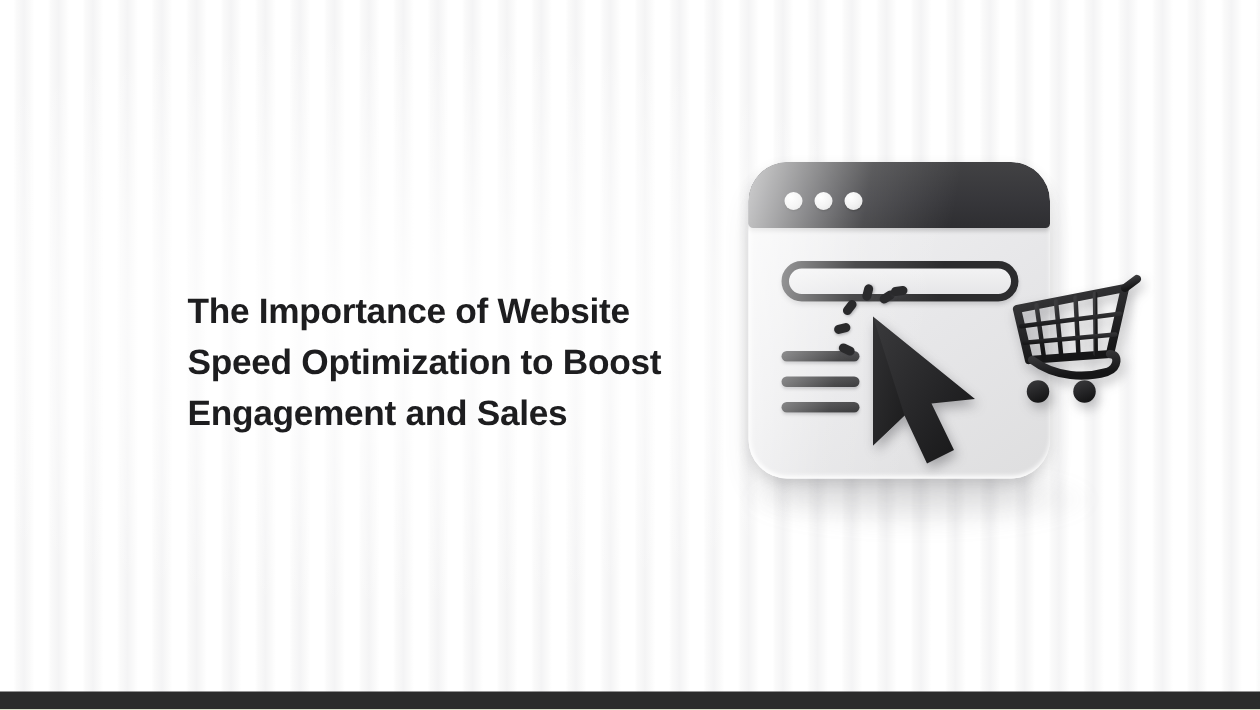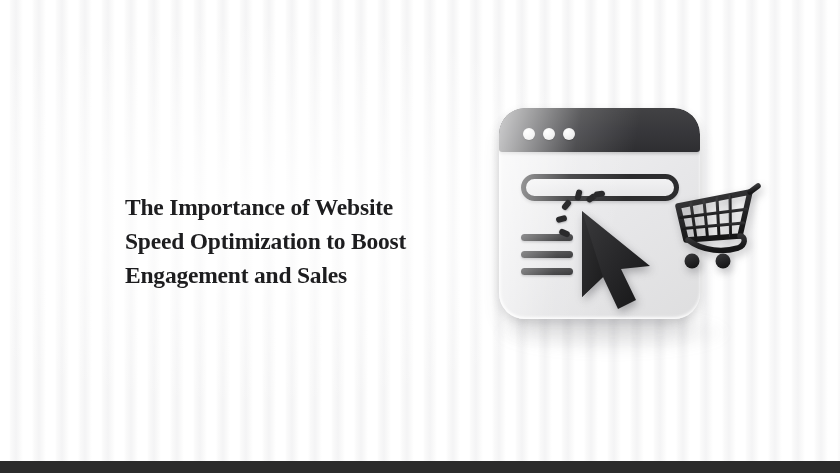--- a/index.html
+++ b/index.html
@@ -10,21 +10,20 @@
   body {
     font-family: "Liberation Sans", sans-serif;
   }
 
   #slide {
     position: relative;
     width: 840px;
     height: 473px;
     overflow: hidden;
     background-color: #bef264;
-    font-family: Liberation Serif, serif;
   }
 
   
   .bg-stripes {
     position: absolute;
     inset: 0;
     background-color: #fcfcfc;
     background-image: repeating-linear-gradient(
       to right,
       #ffffff 0px,

